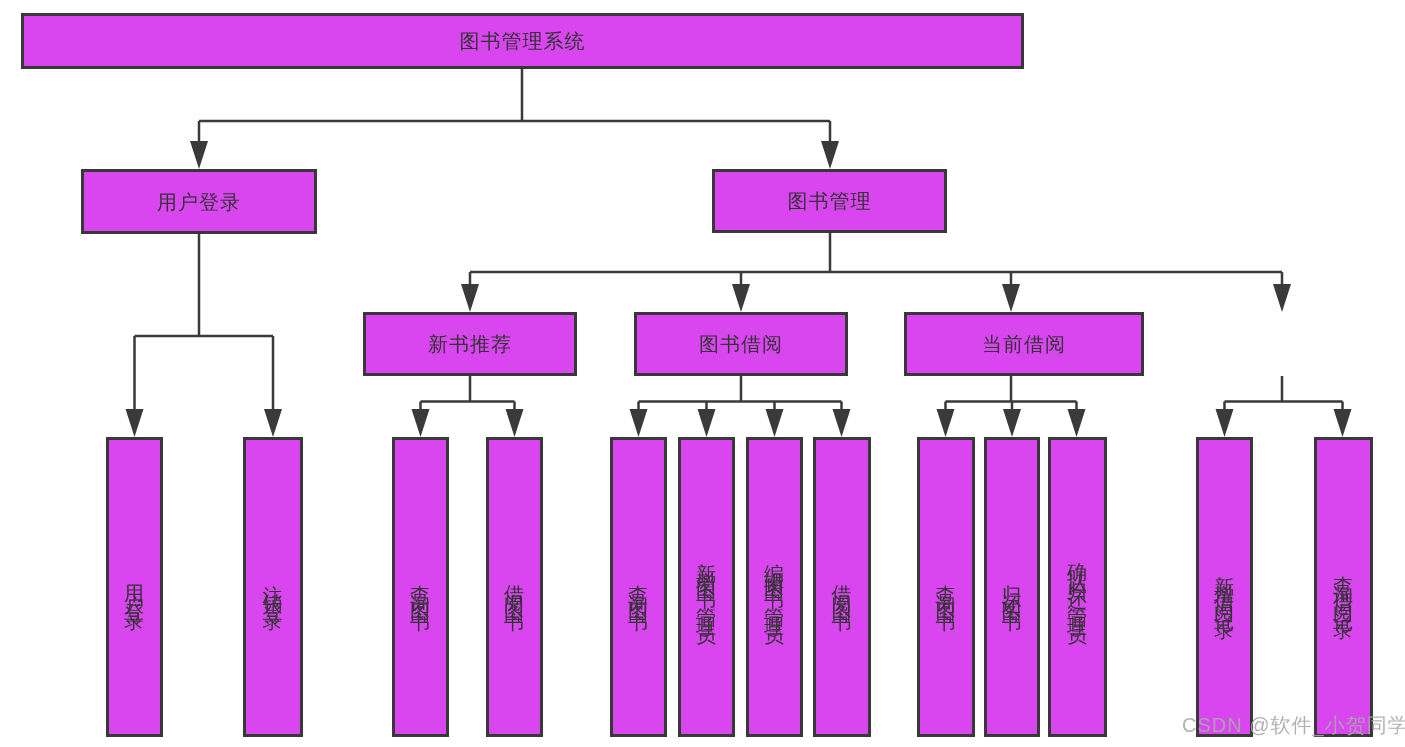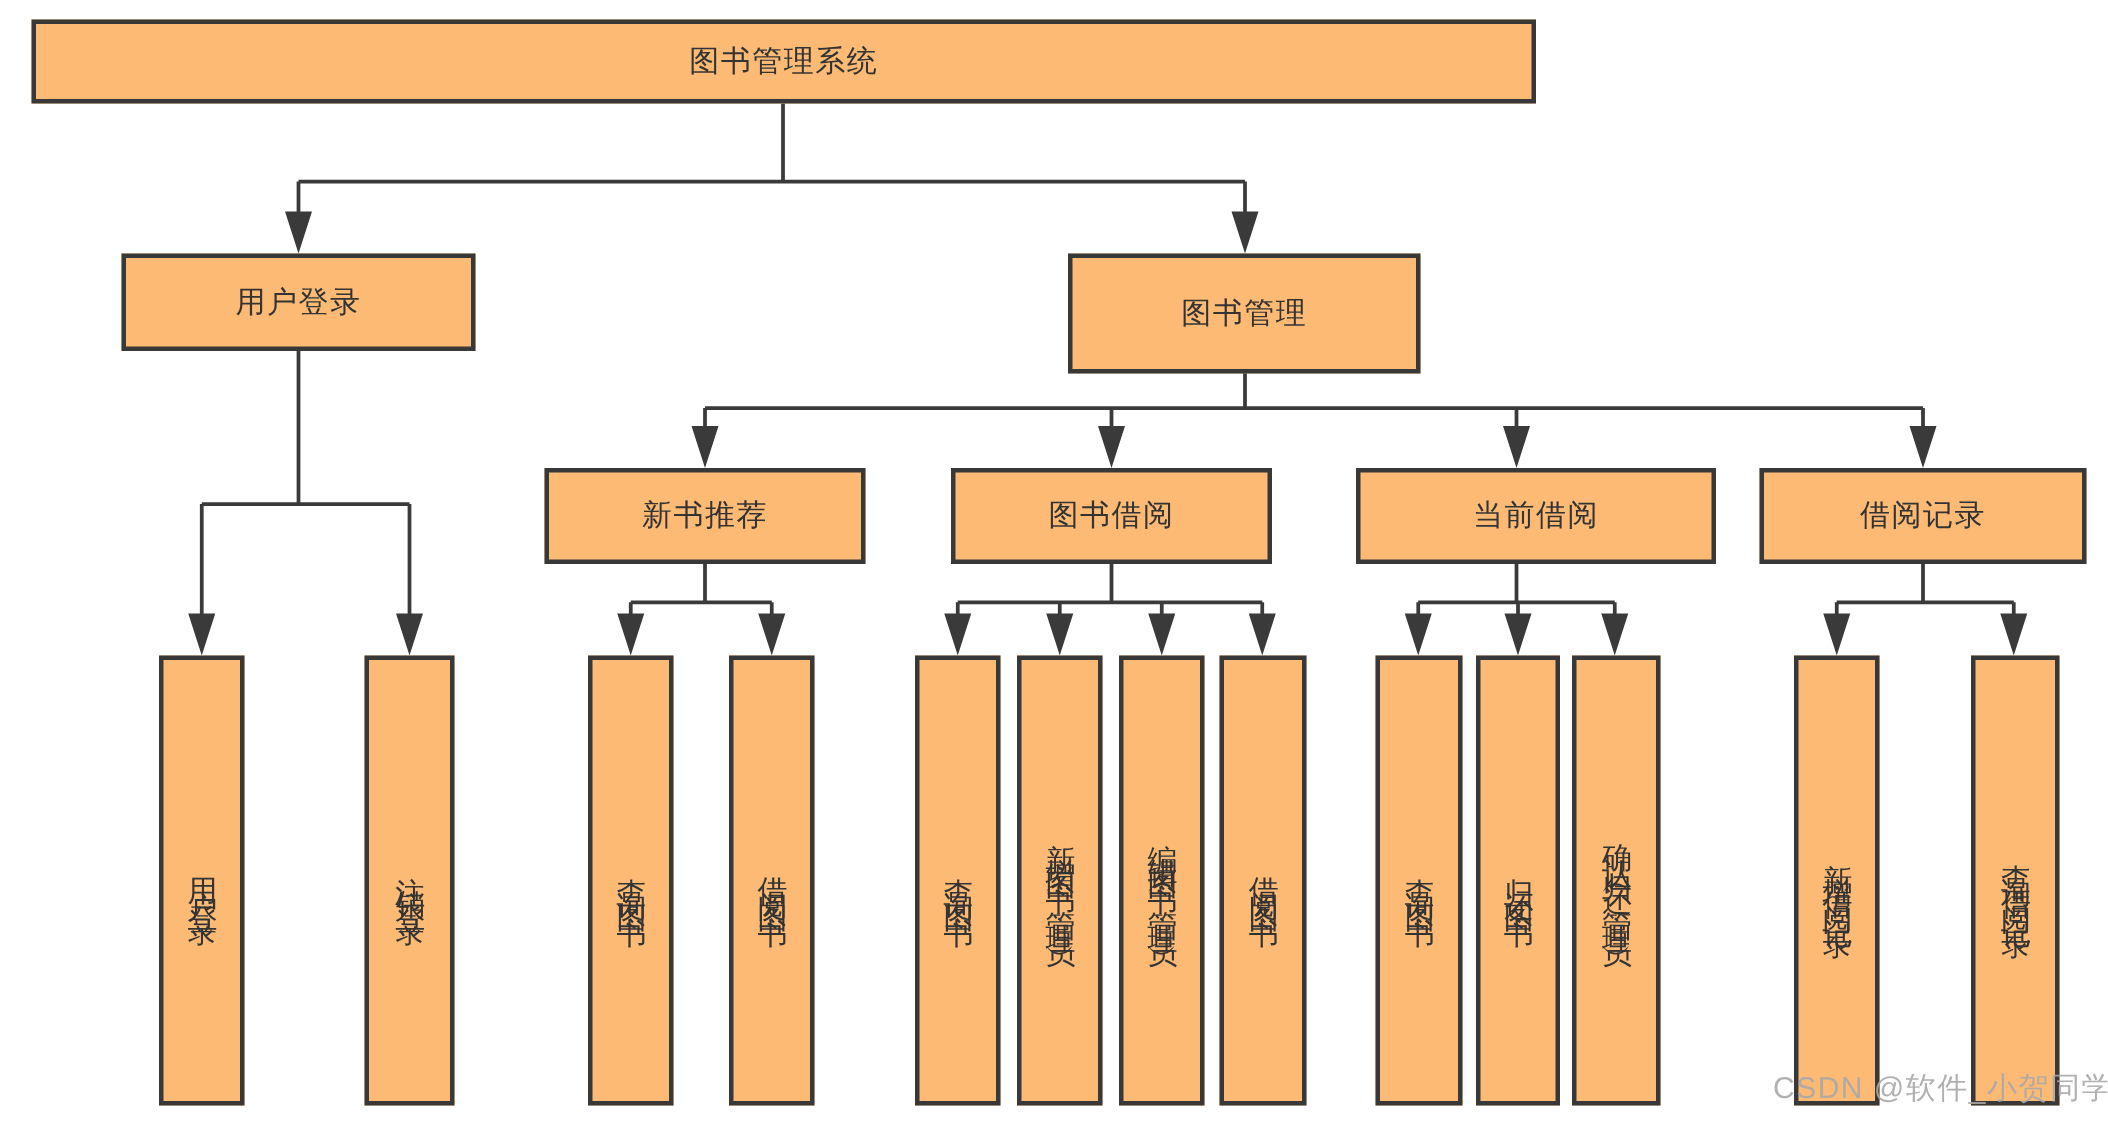--- a/index.html
+++ b/index.html
@@ -9,21 +9,21 @@
     background:#ffffff;
     font-family:"Liberation Sans", sans-serif;
     color:#333333;
     overflow:hidden;
   }
   .connectors{position:absolute;left:0;top:0;}
   .box{
     position:absolute;
     box-sizing:border-box;
     border:3px solid #383838;
-    background:#fdba74;
+    background:#d946ef;
     display:flex;
     align-items:center;
     justify-content:center;
     text-align:right;
   }
   .box .lbl{
     font-size:20px;
     color:#333333;
     letter-spacing:1px;
     white-space:nowrap;
@@ -80,35 +80,32 @@
          M1333.5 409 L1351.5 409 L1342.5 437 Z"></path>
   </svg>
 
   <div class="box h" style="left:21px;top:13px;width:1003px;height:56px">
     <span class="lbl">图书管理系统</span>
   </div>
 
   <div class="box h" style="left:81px;top:169px;width:236px;height:65px">
     <span class="lbl">用户登录</span>
   </div>
-  <div class="box h" style="left:712px;top:169px;width:235px;height:80px">
+  <div class="box h" style="left:712px;top:169px;width:235px;height:64px">
     <span class="lbl">图书管理</span>
   </div>
 
   <div class="box h" style="left:363px;top:312px;width:214px;height:64px">
     <span class="lbl">新书推荐</span>
   </div>
   <div class="box h" style="left:634px;top:312px;width:214px;height:64px">
     <span class="lbl">图书借阅</span>
   </div>
   <div class="box h" style="left:904px;top:312px;width:240px;height:64px">
     <span class="lbl">当前借阅</span>
-  </div>
-  <div class="box h" style="left:1173px;top:312px;width:218px;height:64px">
-    <span class="lbl">借阅记录</span>
   </div>
 
   <div class="box v" style="left:106px;top:437px;width:57px;height:300px">
     <span class="lbl">用户登录</span>
   </div>
   <div class="box v" style="left:243px;top:437px;width:60px;height:300px">
     <span class="lbl">注销登录</span>
   </div>
 
   <div class="box v" style="left:392px;top:437px;width:57px;height:300px">

